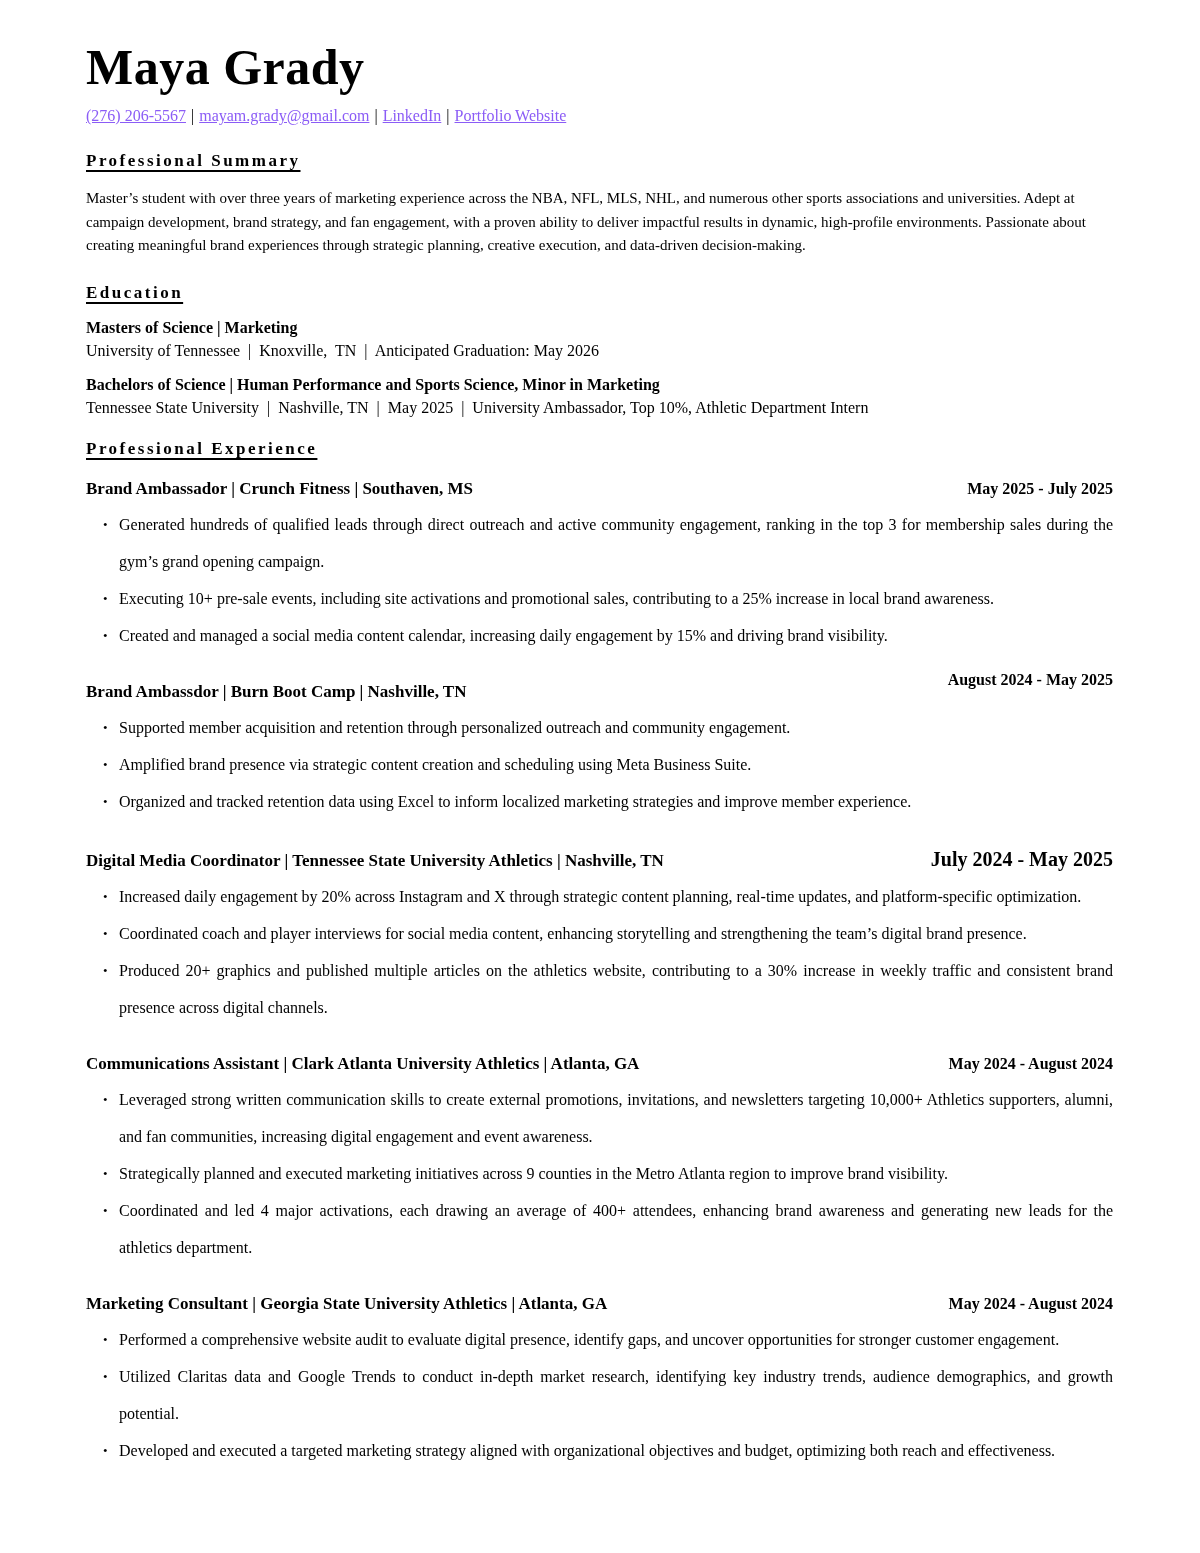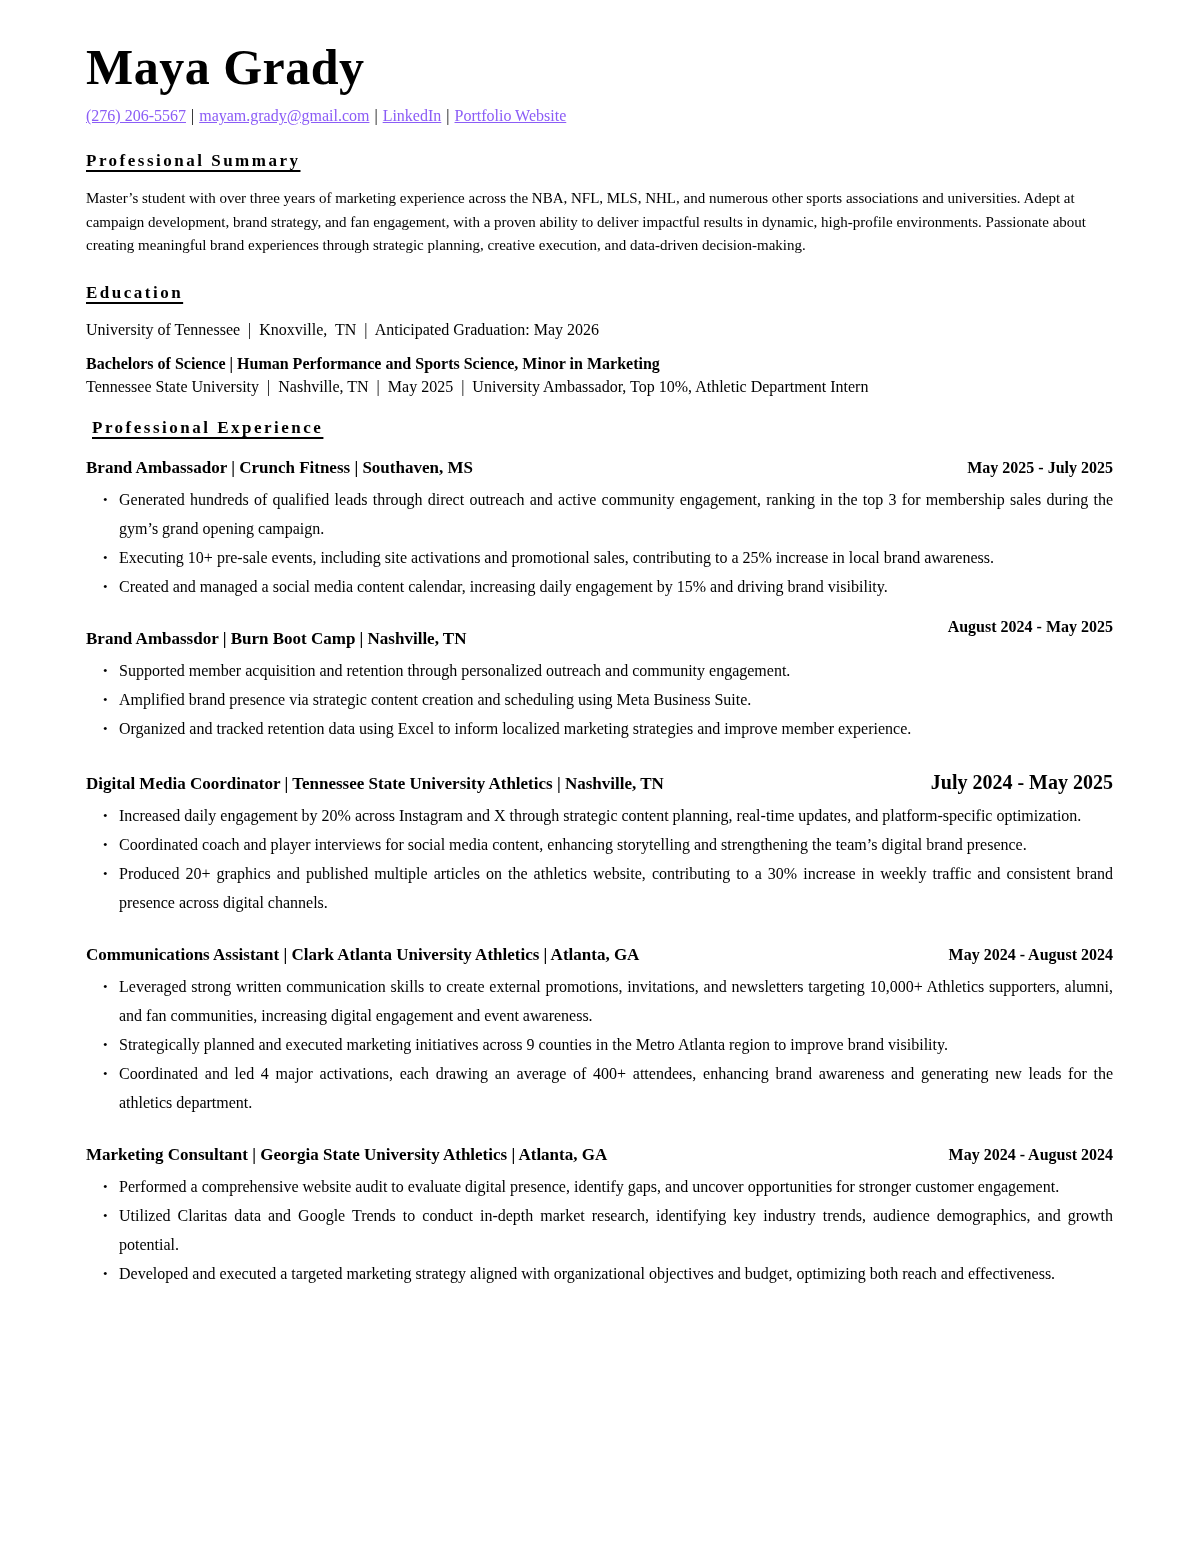--- a/index.html
+++ b/index.html
@@ -70,21 +70,20 @@
   }
   .degree-details {
     font-size: 16px;
     margin: 0;
     white-space: pre-wrap;
     line-height: 22px;
   }
   
   .experience-heading {
     margin-bottom: 20px;
-    margin-left: 6px;
   }
   .job {
     margin-bottom: 28px;
   }
   .job-header {
     display: flex;
     justify-content: space-between;
     align-items: baseline;
     margin-bottom: 7px;
   }
@@ -102,21 +101,21 @@
   .jobs-list div.job:nth-of-type(3) .job-dates { font-size: 20px; }
   ul.bullets {
     list-style: none;
     margin: 0;
     padding: 0;
   }
   .bullets li {
     position: relative;
     padding-left: 33px;
     font-size: 16px;
-    line-height: 29px;
+    line-height: 37px;
     text-align: justify;
   }
   .bullets li::before {
     content: "\2022";
     position: absolute;
     left: 17px;
     top: 0;
     font-size: 13px;
   }
 </style>
@@ -134,20 +133,21 @@
   <section>
     <h2 class="section-heading">Professional Summary</h2>
     <p class="summary-text">Master’s student with over three years of marketing experience across the NBA, NFL, MLS, NHL, and numerous other sports associations and universities. Adept at campaign development, brand strategy, and fan engagement, with a proven ability to deliver impactful results in dynamic, high-profile environments. Passionate about creating meaningful brand experiences through strategic planning, creative execution, and data-driven decision-making.</p>
   </section>
 
   <section>
     <h2 class="section-heading">Education</h2>
     <div class="education-list">
 
         <div class="degree">
+          <p class="degree-title">Masters of Science | Marketing</p>
           <p class="degree-details">University of Tennessee  |  Knoxville,  TN  |  Anticipated Graduation: May 2026</p>
         </div>
 
         <div class="degree">
           <p class="degree-title">Bachelors of Science | Human Performance and Sports Science, Minor in Marketing</p>
           <p class="degree-details">Tennessee State University  |  Nashville, TN  |  May 2025  |  University Ambassador, Top 10%, Athletic Department Intern</p>
         </div>
       </div>
   </section>
 

